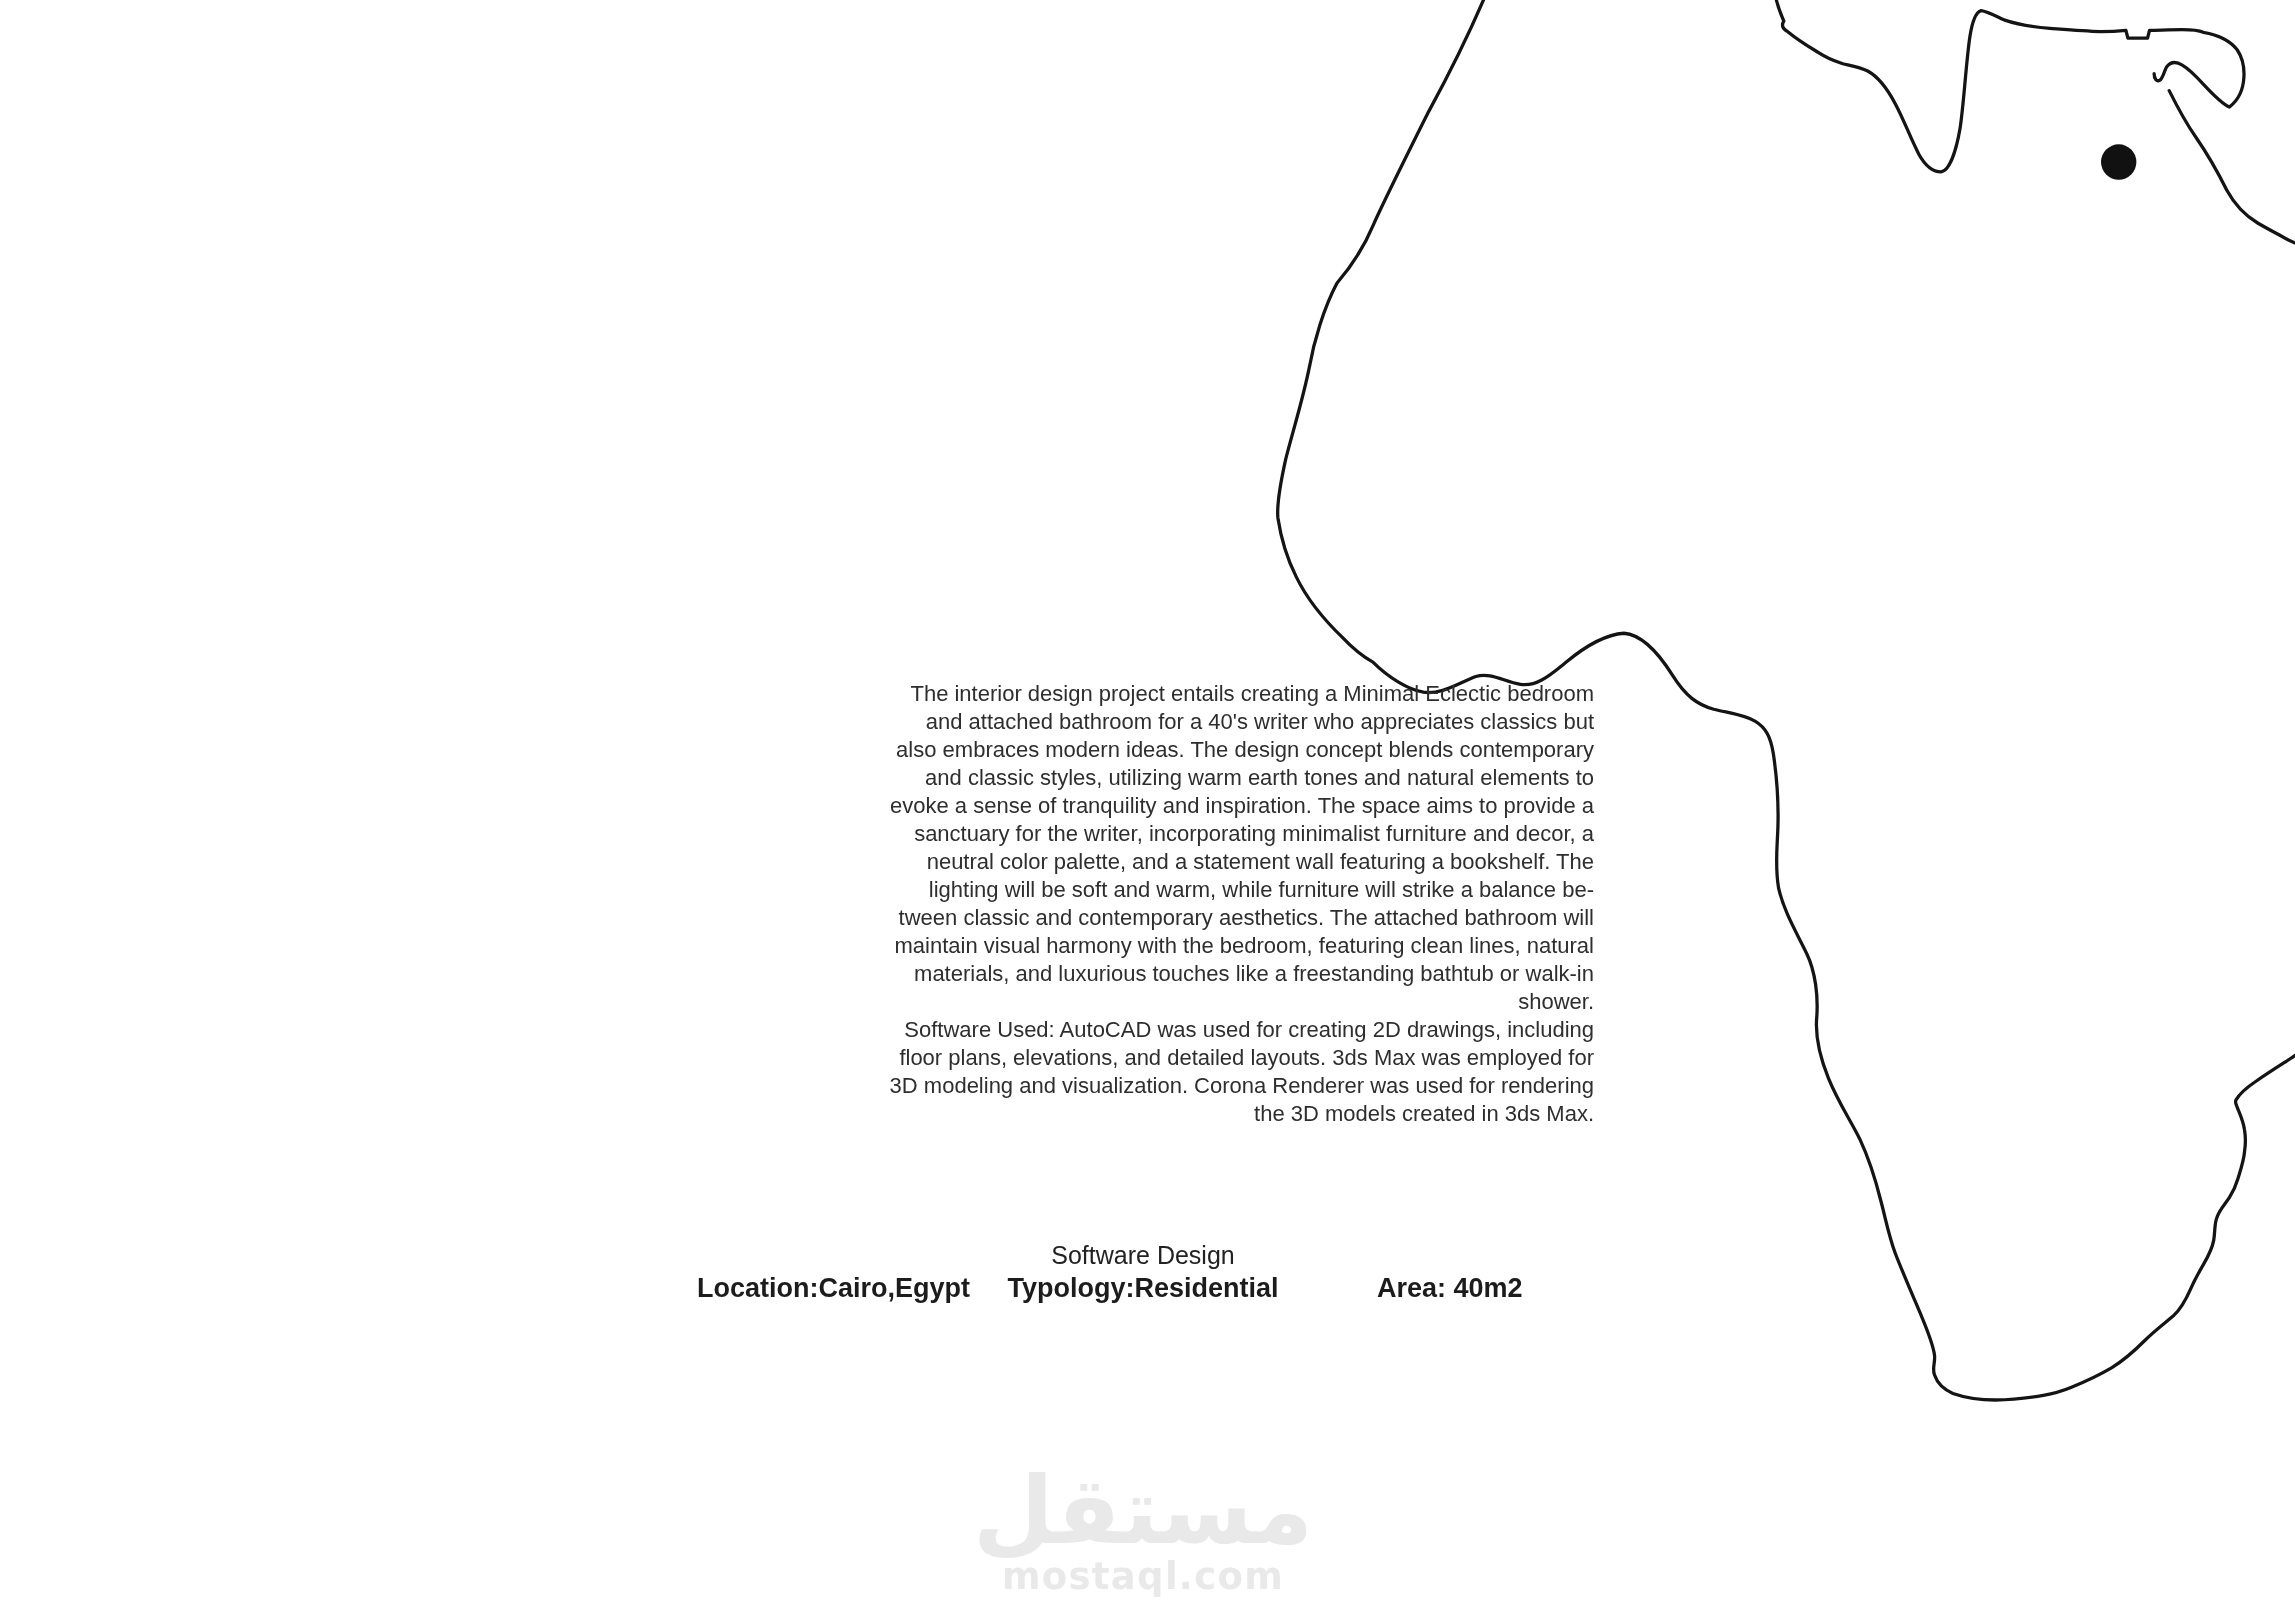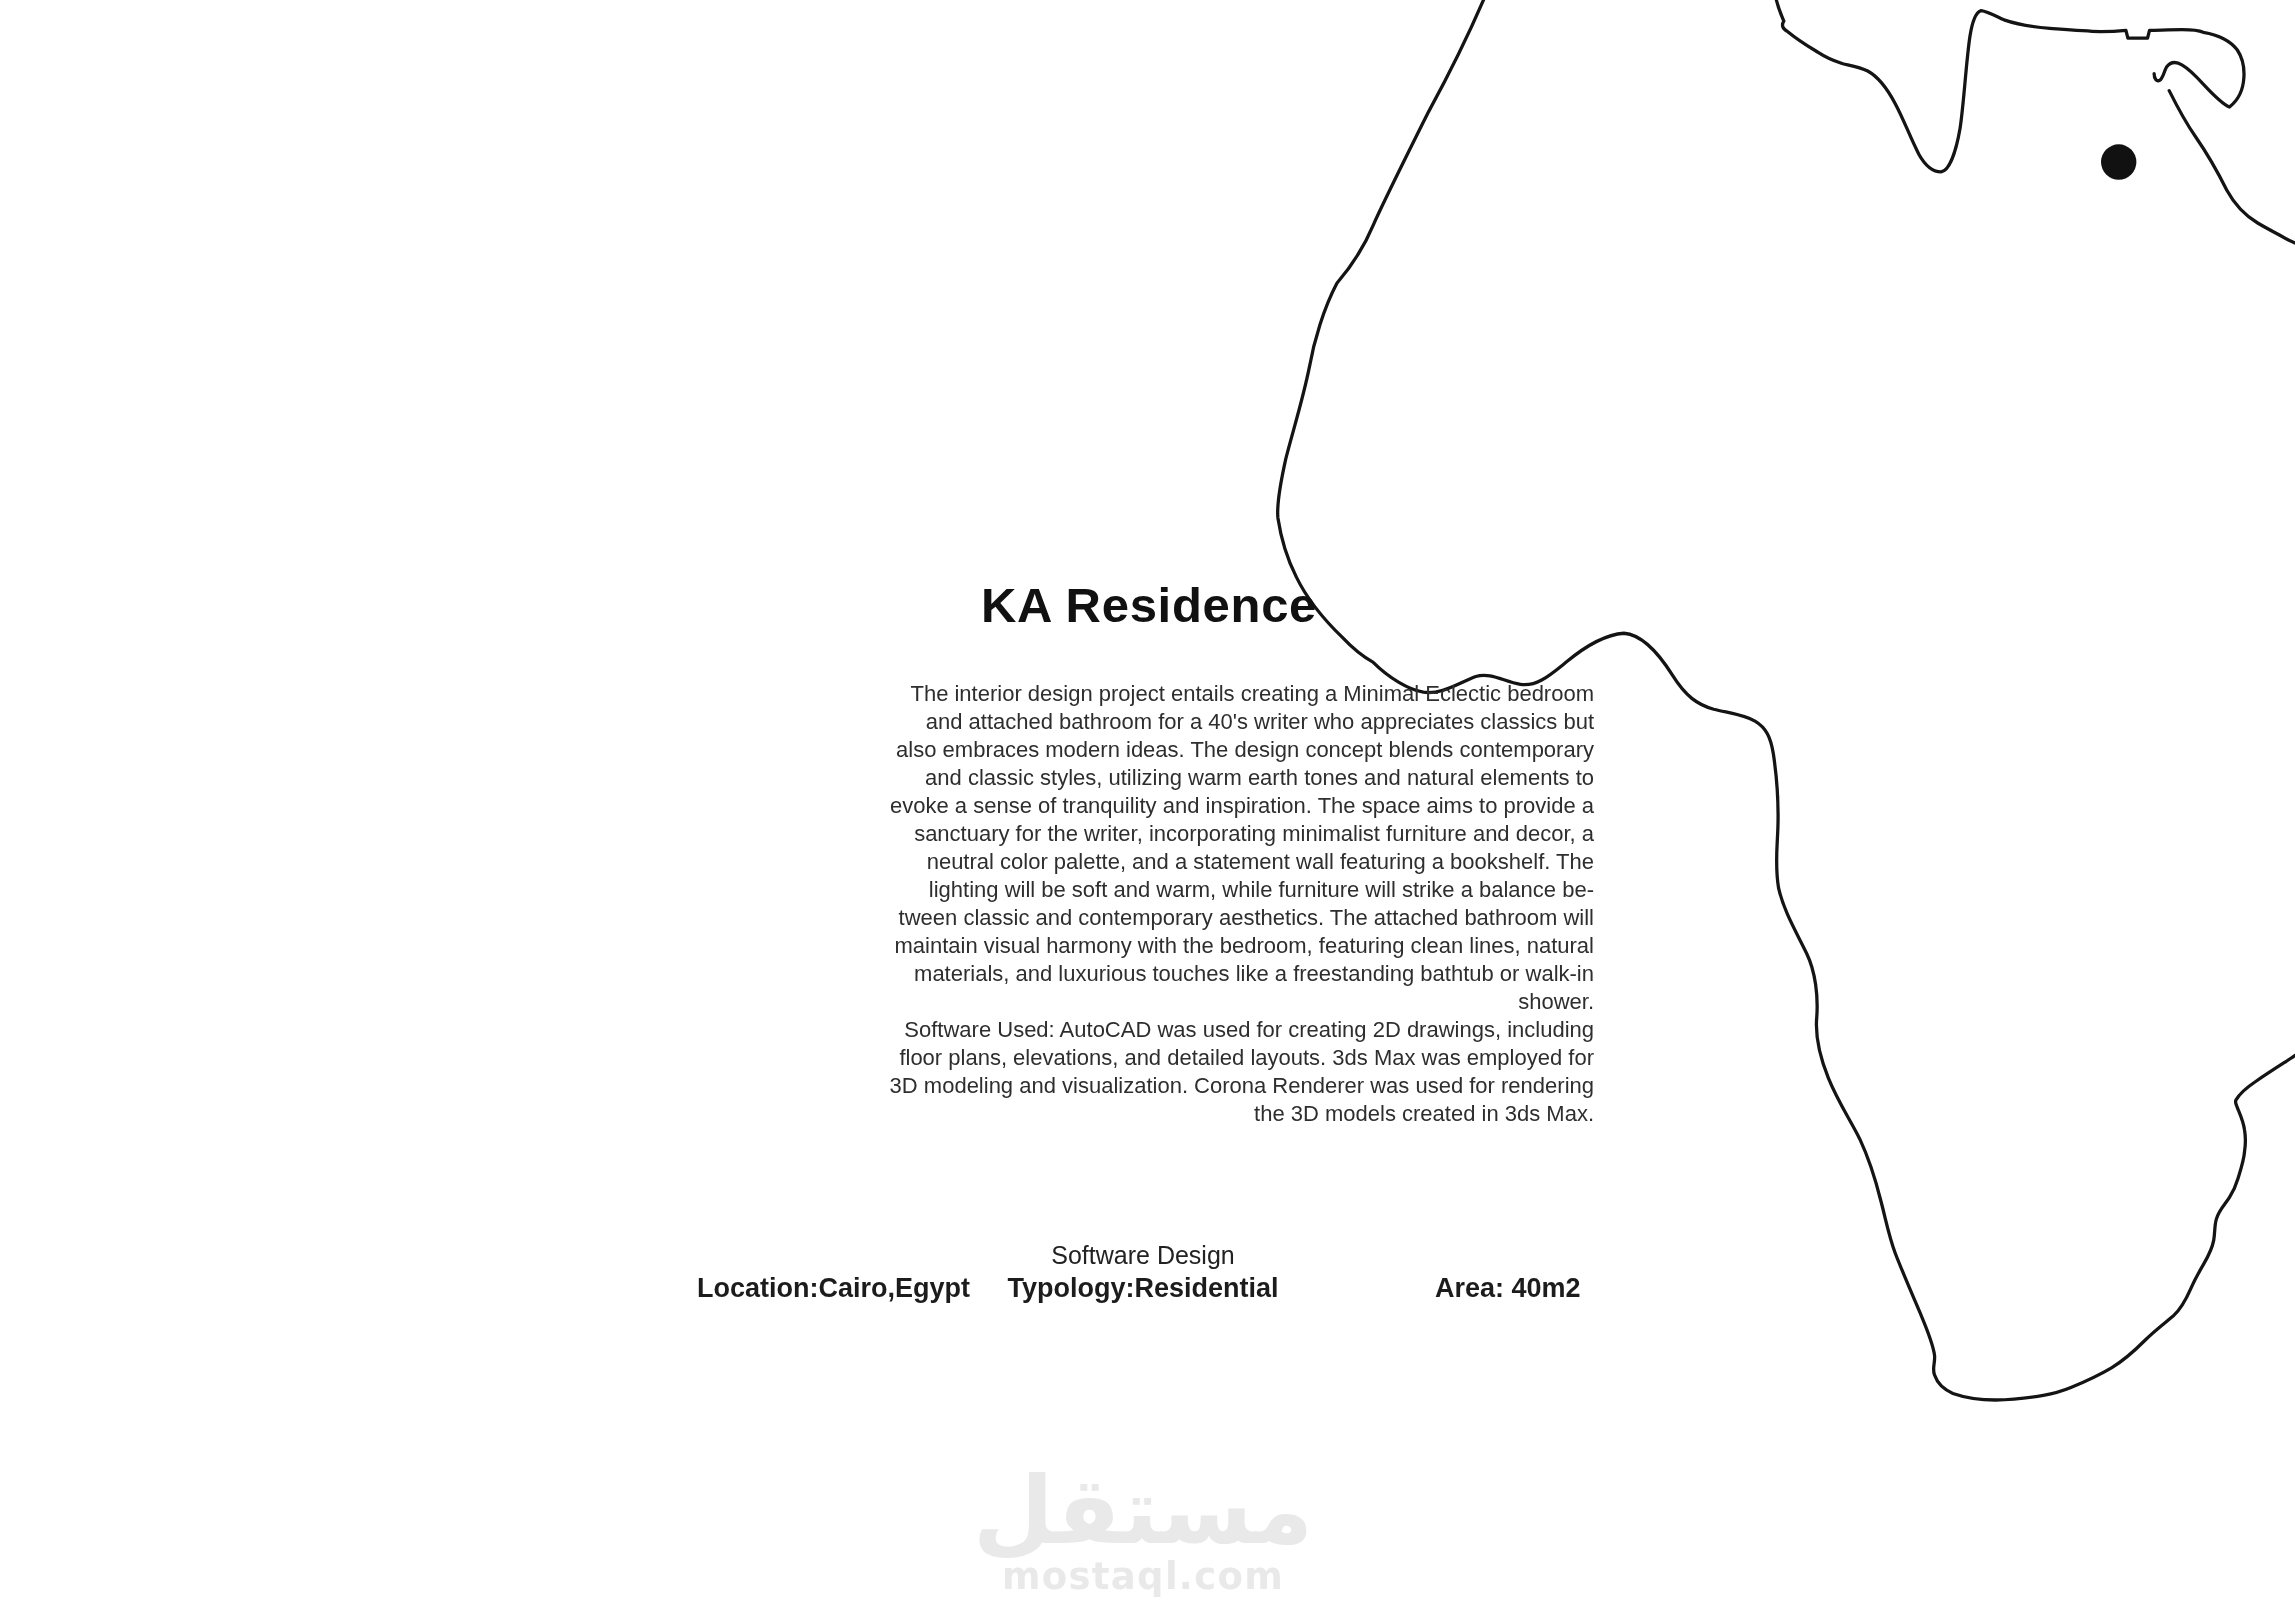--- a/index.html
+++ b/index.html
@@ -66,21 +66,21 @@
   .meta-row-item {
     position: absolute;
     top: 1273px;
     font-size: 27px;
     font-weight: bold;
     color: #1c1c1c;
     white-space: nowrap;
   }
   #meta-location { left: 697px; }
   #meta-typology { left: 1143px; transform: translateX(-50%); }
-  #meta-area     { left: 1435px; }
+  #meta-area     { left: 1377px; }
 
   
   .watermark {
     position: absolute;
     left: 1143px;
     top: 1465px;
     transform: translateX(-50%);
     text-align: center;
     user-select: none;
   }
@@ -105,21 +105,20 @@
 
   <svg id="map-svg" viewBox="0 0 3502 2476" xmlns="http://www.w3.org/2000/svg">
     <g id="map-paths">
         <path d="M 2267 -8 C 2238 60 2210 115 2180 170 C 2150 230 2115 300 2096 342 C 2078 385 2052 418 2040 432 C 2020 470 2005 520 1998 560 C 1988 610 1972 660 1962 700 C 1952 745 1948 770 1950 790 C 1956 830 1968 860 1978 880 C 1995 915 2020 945 2048 972 C 2065 990 2080 1002 2095 1010 C 2120 1035 2150 1052 2172 1056 C 2200 1060 2225 1042 2252 1032 C 2275 1025 2295 1040 2320 1044 C 2345 1048 2365 1030 2390 1010 C 2420 985 2450 968 2478 966 C 2505 968 2530 995 2552 1030 C 2572 1062 2590 1075 2615 1082 C 2640 1088 2660 1090 2678 1100 C 2695 1110 2702 1125 2706 1150 C 2712 1190 2714 1225 2713 1260 C 2712 1295 2708 1320 2714 1355 C 2722 1390 2740 1420 2757 1455 C 2770 1482 2775 1520 2772 1555 C 2770 1585 2778 1615 2790 1645 C 2805 1682 2822 1706 2838 1738 C 2852 1768 2862 1800 2870 1832 C 2877 1858 2882 1885 2892 1912 C 2902 1938 2918 1975 2932 2008 C 2942 2032 2950 2052 2952 2068 C 2953 2080 2948 2088 2952 2098 C 2956 2110 2966 2120 2980 2126 C 3000 2133 3022 2136 3045 2136 C 3072 2136 3095 2133 3118 2129 C 3135 2126 3148 2122 3160 2117 C 3182 2108 3205 2097 3222 2087 C 3240 2076 3258 2060 3272 2046 C 3288 2030 3303 2019 3316 2008 C 3327 1998 3336 1982 3343 1966 C 3350 1950 3356 1940 3363 1928 C 3371 1914 3376 1903 3378 1892 C 3380 1880 3379 1870 3382 1860 C 3386 1846 3395 1838 3402 1827 C 3409 1816 3412 1808 3415 1798 C 3420 1782 3424 1770 3425 1757 C 3427 1744 3427 1736 3425 1724 C 3423 1710 3418 1700 3414 1690 C 3412 1684 3410 1682 3412 1678 C 3418 1668 3430 1658 3442 1650 C 3458 1639 3472 1630 3486 1621 C 3494 1616 3502 1610 3512 1604" stroke="#141414" stroke-width="5"></path>
         <path d="M 2709 -8 C 2712 10 2718 22 2722 32 C 2718 38 2720 44 2728 48 C 2745 62 2762 72 2775 80 C 2790 90 2800 93 2812 97 C 2825 100 2838 102 2850 108 C 2868 118 2880 135 2892 158 C 2905 182 2915 210 2928 235 C 2938 253 2950 262 2962 262 C 2975 260 2985 230 2991 195 C 2997 155 3000 95 3006 55 C 3010 30 3016 18 3023 16 C 3032 17 3045 24 3058 30 C 3078 37 3102 41 3128 43 C 3155 45 3180 47 3205 48 C 3220 48 3235 47 3244 46 L 3247 58 L 3277 58 L 3280 46 C 3292 46 3310 45 3330 45 C 3345 45 3355 46 3362 49 C 3380 52 3402 60 3414 76 C 3422 88 3425 102 3424 118 C 3423 136 3416 152 3402 163 C 3390 158 3375 142 3362 128 C 3352 117 3342 106 3330 99 C 3320 93 3312 94 3306 102 C 3302 109 3301 118 3296 122 C 3291 125 3287 120 3287 112" stroke="#141414" stroke-width="5"></path>
         <path d="M 3310 138 C 3322 162 3334 185 3350 208 C 3368 234 3384 262 3398 290 C 3410 312 3425 328 3445 340 C 3462 350 3478 358 3492 366 L 3512 375" stroke="#141414" stroke-width="5"></path>
       </g>
     <circle id="map-marker" cx="3233" cy="247" r="27" fill="#111111"></circle>
   </svg>
 
-  <div class="title">KA Residence</div>
 
   <div class="description">The interior design project entails creating a Minimal Eclectic bedroom
 and attached bathroom for a 40's writer who appreciates classics but
 also embraces modern ideas. The design concept blends contemporary
 and classic styles, utilizing warm earth tones and natural elements to
 evoke a sense of tranquility and inspiration. The space aims to provide a
 sanctuary for the writer, incorporating minimalist furniture and decor, a
 neutral color palette, and a statement wall featuring a bookshelf. The
 lighting will be soft and warm, while furniture will strike a balance be-
 tween classic and contemporary aesthetics. The attached bathroom will

